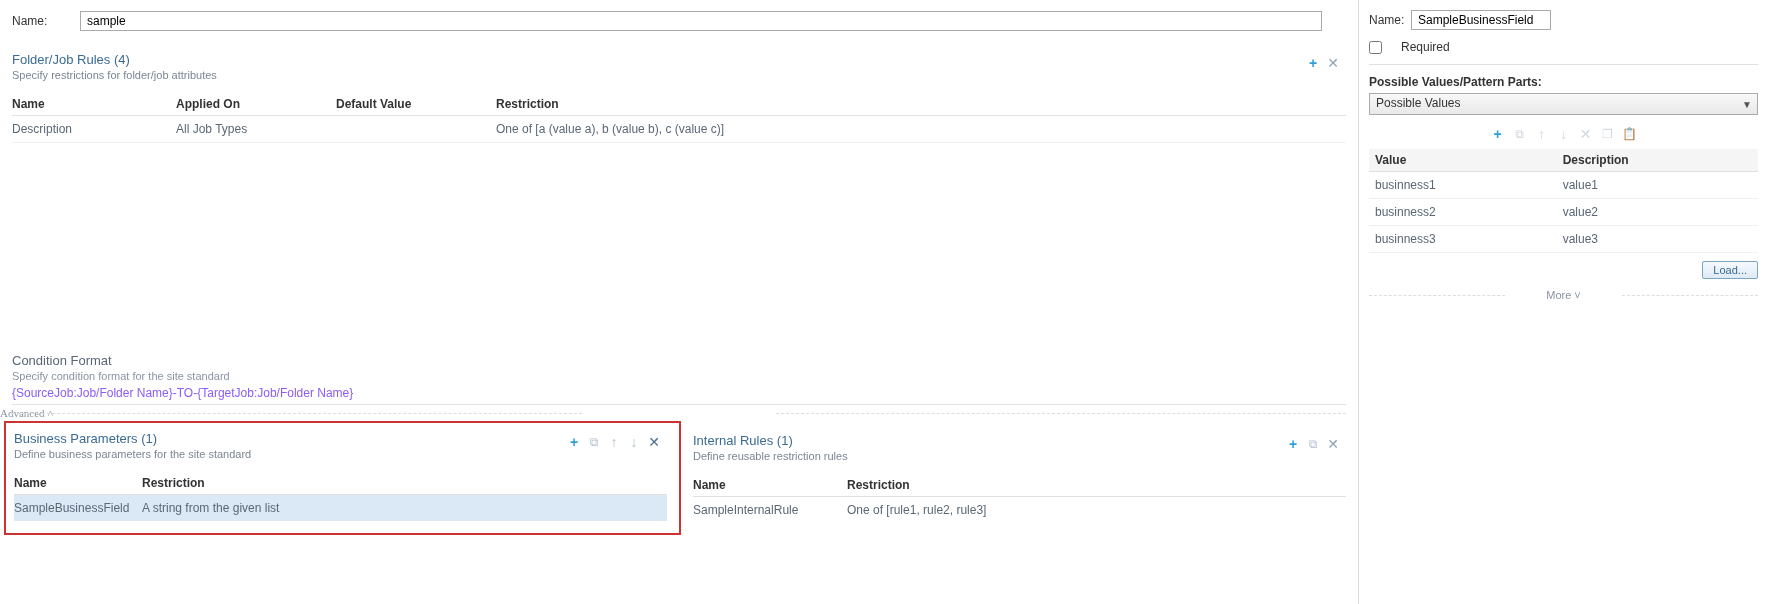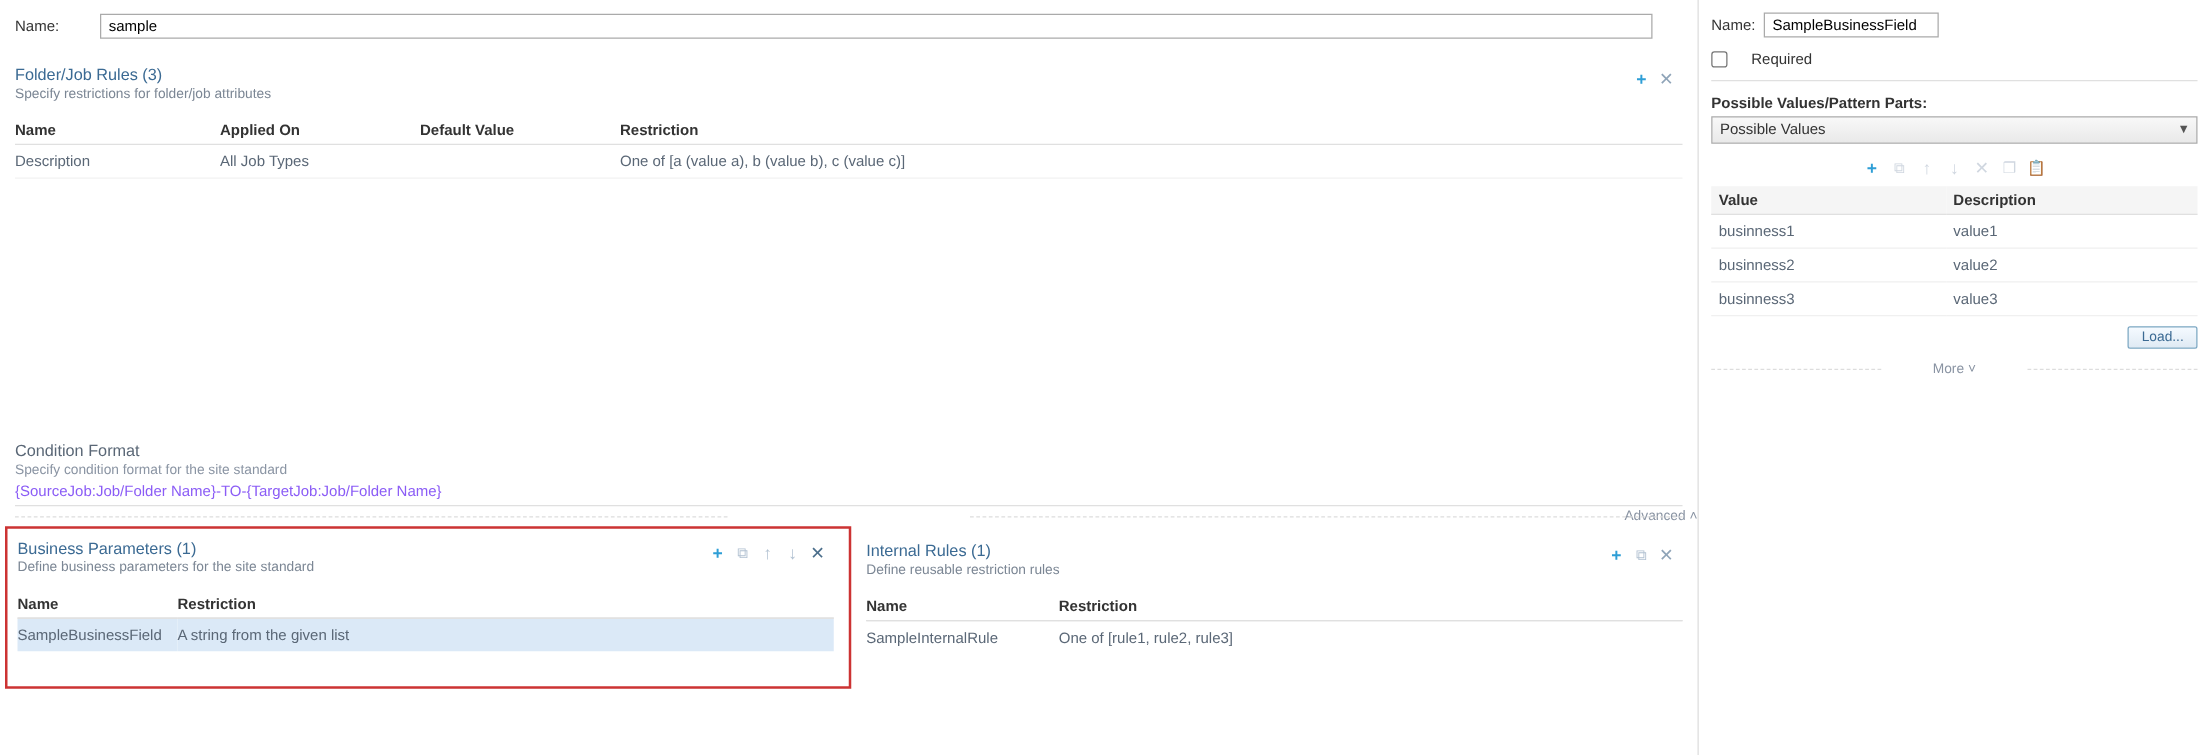--- a/index.html
+++ b/index.html
@@ -121,25 +121,26 @@
     margin-top: 2px;
   }
   .cf-value {
     color: #8b5cf6;
     font-size: 12px;
     margin-top: 4px;
     border-bottom: 1px solid #e0e0e0;
     padding-bottom: 4px;
   }
   .advanced-bar {
-    text-align: right;
+    text-align: left;
     color: #8a94a3;
     font-size: 11px;
     padding: 2px 0;
     position: relative;
+    font-family: Liberation Serif, serif;
   }
   .advanced-bar::before, .advanced-bar::after {
     content:"";
     position:absolute;
     top:50%;
     width:42%;
     border-top:1px dashed #ddd;
   }
   .advanced-bar::before { left:12px; }
   .advanced-bar::after { right:12px; }
@@ -150,21 +151,21 @@
   .panel {
     width: 50%;
     padding: 4px 12px 0 12px;
   }
   .panel.left {
     border: 2px solid #c33;
     margin-left: 4px;
     margin-right: 0;
     padding-left: 8px;
     padding-top: 8px;
-    padding-bottom: 28px;
+    padding-bottom: 12px;
   }
   .bp-table, .ir-table {
     width: 100%;
     border-collapse: collapse;
     margin-top: 12px;
   }
   .bp-table th, .ir-table th {
     text-align: left;
     font-weight: bold;
     font-size: 12px;
@@ -267,21 +268,21 @@
 <div class="main-area">
 
   <div class="field-row">
     <span class="field-label">Name:</span>
     <input class="field-input" value="sample" style="">
   </div>
 
   <div class="section">
     <div class="section-top-row">
       <div>
-        <div class="section-hdr">Folder/Job Rules (3)</div>
+        <div class="section-hdr">Folder/Job Rules (4)</div>
         <div class="section-sub">Specify restrictions for folder/job attributes</div>
       </div>
       <div class="section-icons">
         <span class="ic add">+</span>
         <span class="ic del">✕</span>
       </div>
     </div>
     <table class="rules-table rules-cols">
       <thead>
         <tr>

